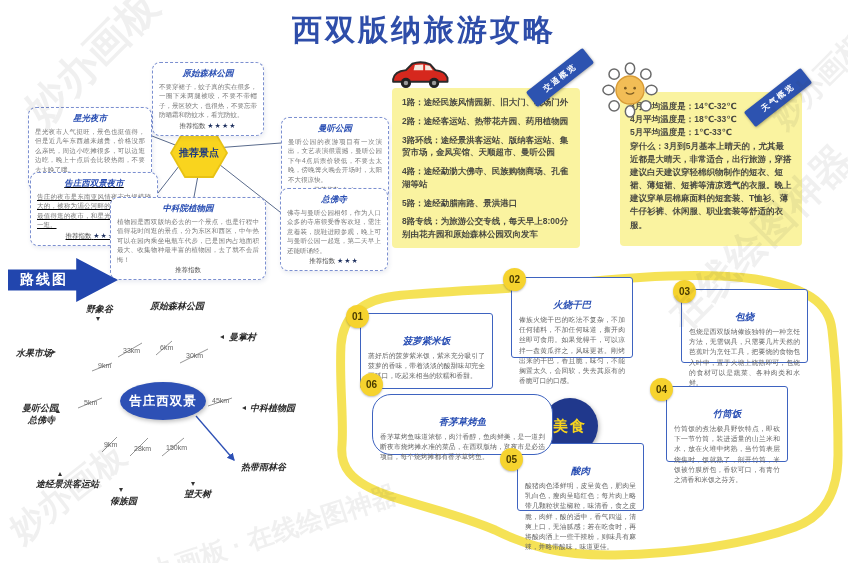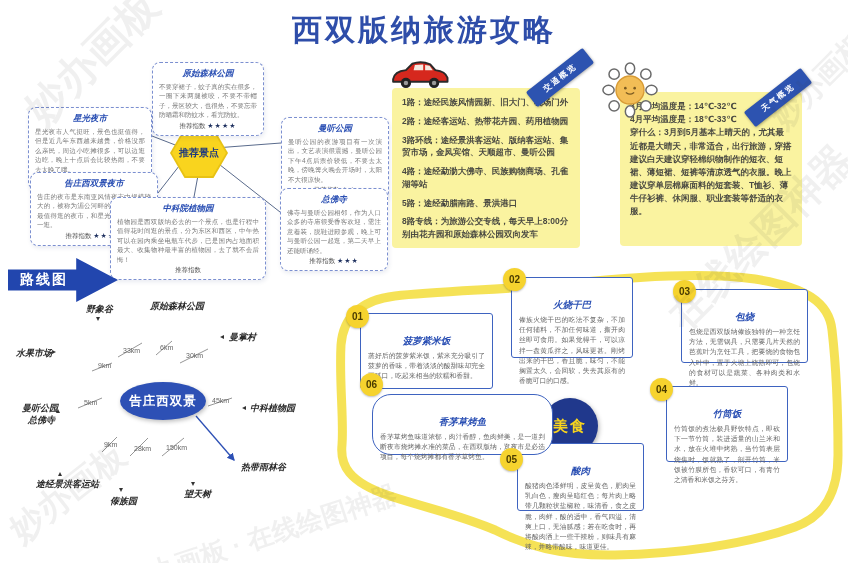--- a/index.html
+++ b/index.html
@@ -131,21 +131,21 @@
     <div class="mm-body">星光夜市人气挺旺，景色也挺值得，但是近几年东西越来越贵，价格没那么亲民，周边小吃摊很多，可以边逛边吃，晚上十点后会比较热闹，不要去太晚了哦。</div>
     <div class="mm-rating"><span>推荐指数</span> <span class="mm-stars">★★★★</span></div>
   </div>
 
   <div class="mm-node" style="left:281px; top:117px; width:108px;">
     <div class="mm-title">曼听公园</div>
     <div class="mm-body">曼听公园的夜游项目有一次演出，文艺表演很震撼，曼听公园下午4点后票价较低，不要去太晚，傍晚篝火晚会开场时，太阳不大很凉快。</div>
     <div class="mm-rating"><span>推荐指数</span> <span class="mm-stars">★★</span></div>
   </div>
 
-  <div class="mm-node" style="left:30px; top:172px; width:128px;">
+  <div class="mm-node" style="left:30px; top:172px; width:128px;text-decoration:underline;">
     <div class="mm-title">告庄西双景夜市</div>
     <div class="mm-body">告庄的夜市是东南亚风情夜市中规模较大的，被称为湄公河畔的明珠，为第一最值得逛的夜市，和星光夜市相邻值得一逛。</div>
     <div class="mm-rating"><span>推荐指数</span> <span class="mm-stars">★★★★</span></div>
   </div>
 
   <div class="mm-node" style="left:280px; top:188px; width:108px;">
     <div class="mm-title">总佛寺</div>
     <div class="mm-body">佛寺与曼听公园相邻，作为人口众多的寺庙很受香客欢迎，需注意着装，脱鞋进殿参观，晚上可与曼听公园一起逛，第二天早上还能听诵经。</div>
     <div class="mm-rating"><span>推荐指数</span> <span class="mm-stars">★★★</span></div>
   </div>
@@ -191,20 +191,21 @@
       <circle cx="30" cy="30" r="15" fill="#f2bd56" stroke="#d89b35" stroke-width="1.5"></circle>
       <circle cx="25" cy="28" r="1.4" fill="#7a5a20"></circle>
         <circle cx="35" cy="28" r="1.4" fill="#7a5a20"></circle>
       <path d="M26 33 Q30 36 34 33" stroke="#7a5a20" stroke-width="1.4" fill="none" stroke-linecap="round"></path>
     </svg>
   </div>
   <div class="ribbon" style="left:742px; top:88px;">天气概览</div>
   <div class="info-box" style="left:620px; top:92px; width:182px; height:154px;">
     <p class="weather-line">3月平均温度是：14℃-32℃</p>
     <p class="weather-line">4月平均温度是：18℃-33℃</p>
+    <p class="weather-line">5月平均温度是：1℃-33℃</p>
     <p class="weather-line">穿什么：3月到5月基本上晴天的，尤其最近都是大晴天，非常适合，出行旅游，穿搭建议白天建议穿轻棉织物制作的短衣、短裙、薄短裙、短裤等清凉透气的衣服。晚上建议穿单层棉麻面料的短套装、T恤衫、薄牛仔衫裤、休闲服、职业套装等舒适的衣服。</p>
   </div>
 
   <div class="route-arrow">
     <span>路线图</span>
   </div>
 
   <div class="map-label" style="left:86px;  top:303px;">野象谷</div>
   <div class="map-label" style="left:150px; top:300px;">原始森林公园</div>
   <div class="map-label" style="left:229px; top:331px;">曼掌村</div>

